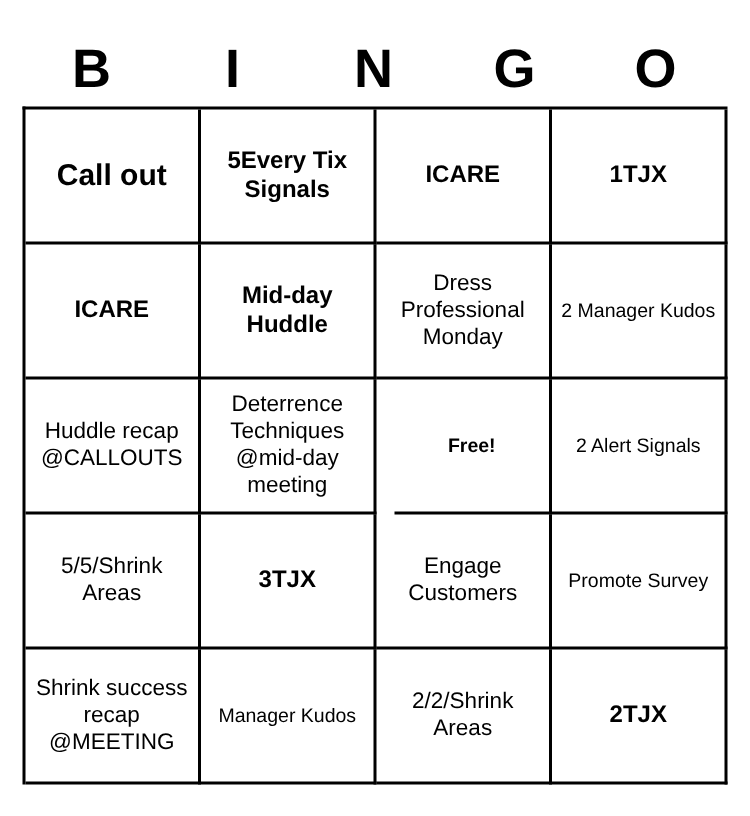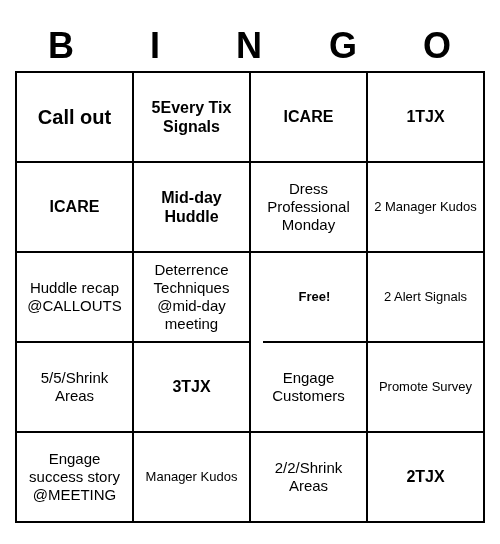--- a/index.html
+++ b/index.html
@@ -102,18 +102,18 @@
       <div class="bingo-cell small-text">Dress Professional Monday</div>
       <div class="bingo-cell">2 Manager Kudos</div>
       <div class="bingo-cell small-text">Huddle recap @CALLOUTS</div>
       <div class="bingo-cell small-text">Deterrence Techniques @mid-day meeting</div>
       <div class="bingo-cell free">Free!</div>
       <div class="bingo-cell">2 Alert Signals</div>
       <div class="bingo-cell small-text">5/5/Shrink Areas</div>
       <div class="bingo-cell medium-text">3TJX</div>
       <div class="bingo-cell small-text">Engage Customers</div>
       <div class="bingo-cell">Promote Survey</div>
-      <div class="bingo-cell small-text">Engage success story @MEETING</div>
+      <div class="bingo-cell small-text">Shrink success recap @MEETING</div>
       <div class="bingo-cell">Manager Kudos</div>
       <div class="bingo-cell small-text">2/2/Shrink Areas</div>
       <div class="bingo-cell medium-text">2TJX</div>
     </div>
 </div>
 
 </body></html>

